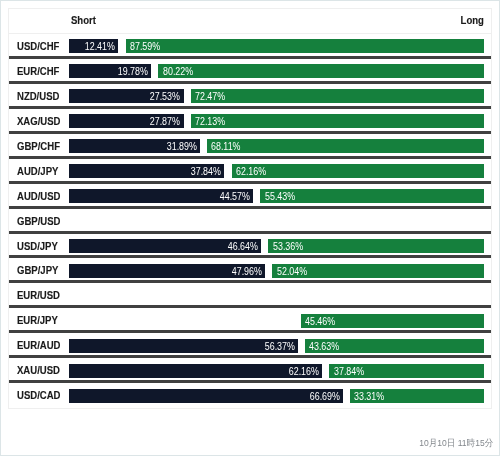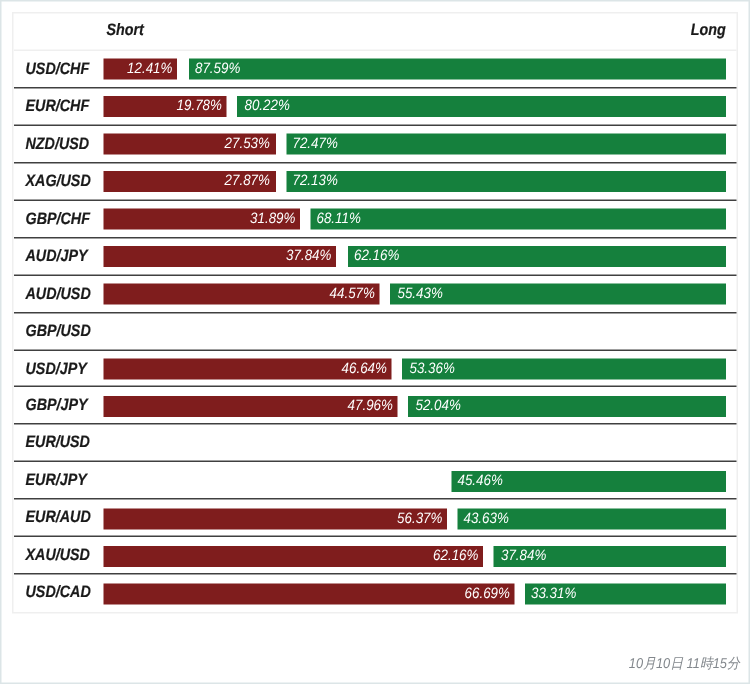--- a/index.html
+++ b/index.html
@@ -8,21 +8,20 @@
     width:500px; height:458px;
     background:#ffffff;
     font-family:"Liberation Sans", sans-serif;
     -webkit-font-smoothing:antialiased;
   }
   #page {
     position:relative;
     width:500px; height:458px;
     background:#fff;
     overflow:hidden;
-    font-style:italic;
   }
   .edge { position:absolute; background:#dce5e7; }
   #edge-top    { left:0; top:0; width:500px; height:1px; }
   #edge-left   { left:0; top:0; width:1px; height:456px; }
   #edge-right  { left:499px; top:0; width:1px; height:456px; }
   #edge-bottom { left:0; top:455px; width:500px; height:1px; }
   #table {
     position:absolute;
     left:8px; top:8px; width:484px;
     border:1px solid #efefef;
@@ -30,35 +29,35 @@
   }
   .hdr { height:23.9px; position:relative; border-bottom:1px solid #efefef; will-change:opacity; }
   .hdr span {
     position:absolute; top:-1px; height:24px; line-height:24px;
     font-size:11px; font-weight:bold; color:#1a1a1a;
     -webkit-text-stroke:0.14px #1a1a1a;
     transform:scaleX(0.868);
   }
   .hdr .short { left:61.6px; transform-origin:left center; }
   .hdr .long  { right:7.0px; transform-origin:right center; }
-  .row { height:24.96px; position:relative; border-bottom:1px solid #404040; box-sizing:border-box; will-change:opacity; }
+  .row { height:24.96px; position:relative; border-bottom:3px solid #404040; box-sizing:border-box; will-change:opacity; }
   .row:last-child { border-bottom:none; }
   .pair {
     position:absolute; left:8.3px; top:0; height:24px; line-height:24px;
     font-size:11px; font-weight:bold; color:#1a1a1a;
     -webkit-text-stroke:0.14px #1a1a1a;
     transform:scaleX(0.868); transform-origin:left center;
   }
   .bars { position:absolute; left:60.4px; right:6.6px; top:5.4px; height:14px; }
   .bar {
     position:absolute; top:0; height:14px; color:#fff; overflow:hidden;
     font-size:10px; line-height:14px;
   }
   .bar span { display:inline-block; transform:translateY(0.5px) scaleX(0.89); }
-  .bar.s { left:0; background:#7f1d1d; text-align:right; padding-right:3.2px; box-sizing:border-box; }
+  .bar.s { left:0; background:#0f172a; text-align:right; padding-right:3.2px; box-sizing:border-box; }
   .bar.s span { transform-origin:right center; }
   .bar.l { right:0; background:#15803d; text-align:left; padding-left:4.4px; box-sizing:border-box; }
   .bar.l span { transform-origin:left center; }
   #stamp {
     position:absolute; right:6.5px; top:436px; height:14px; line-height:14px; will-change:opacity;
     font-size:9.5px; color:#82878c; white-space:pre;
   }
   #stamp span { display:inline-block; transform:scaleX(0.90); transform-origin:right center; }
 </style>
 </head>

